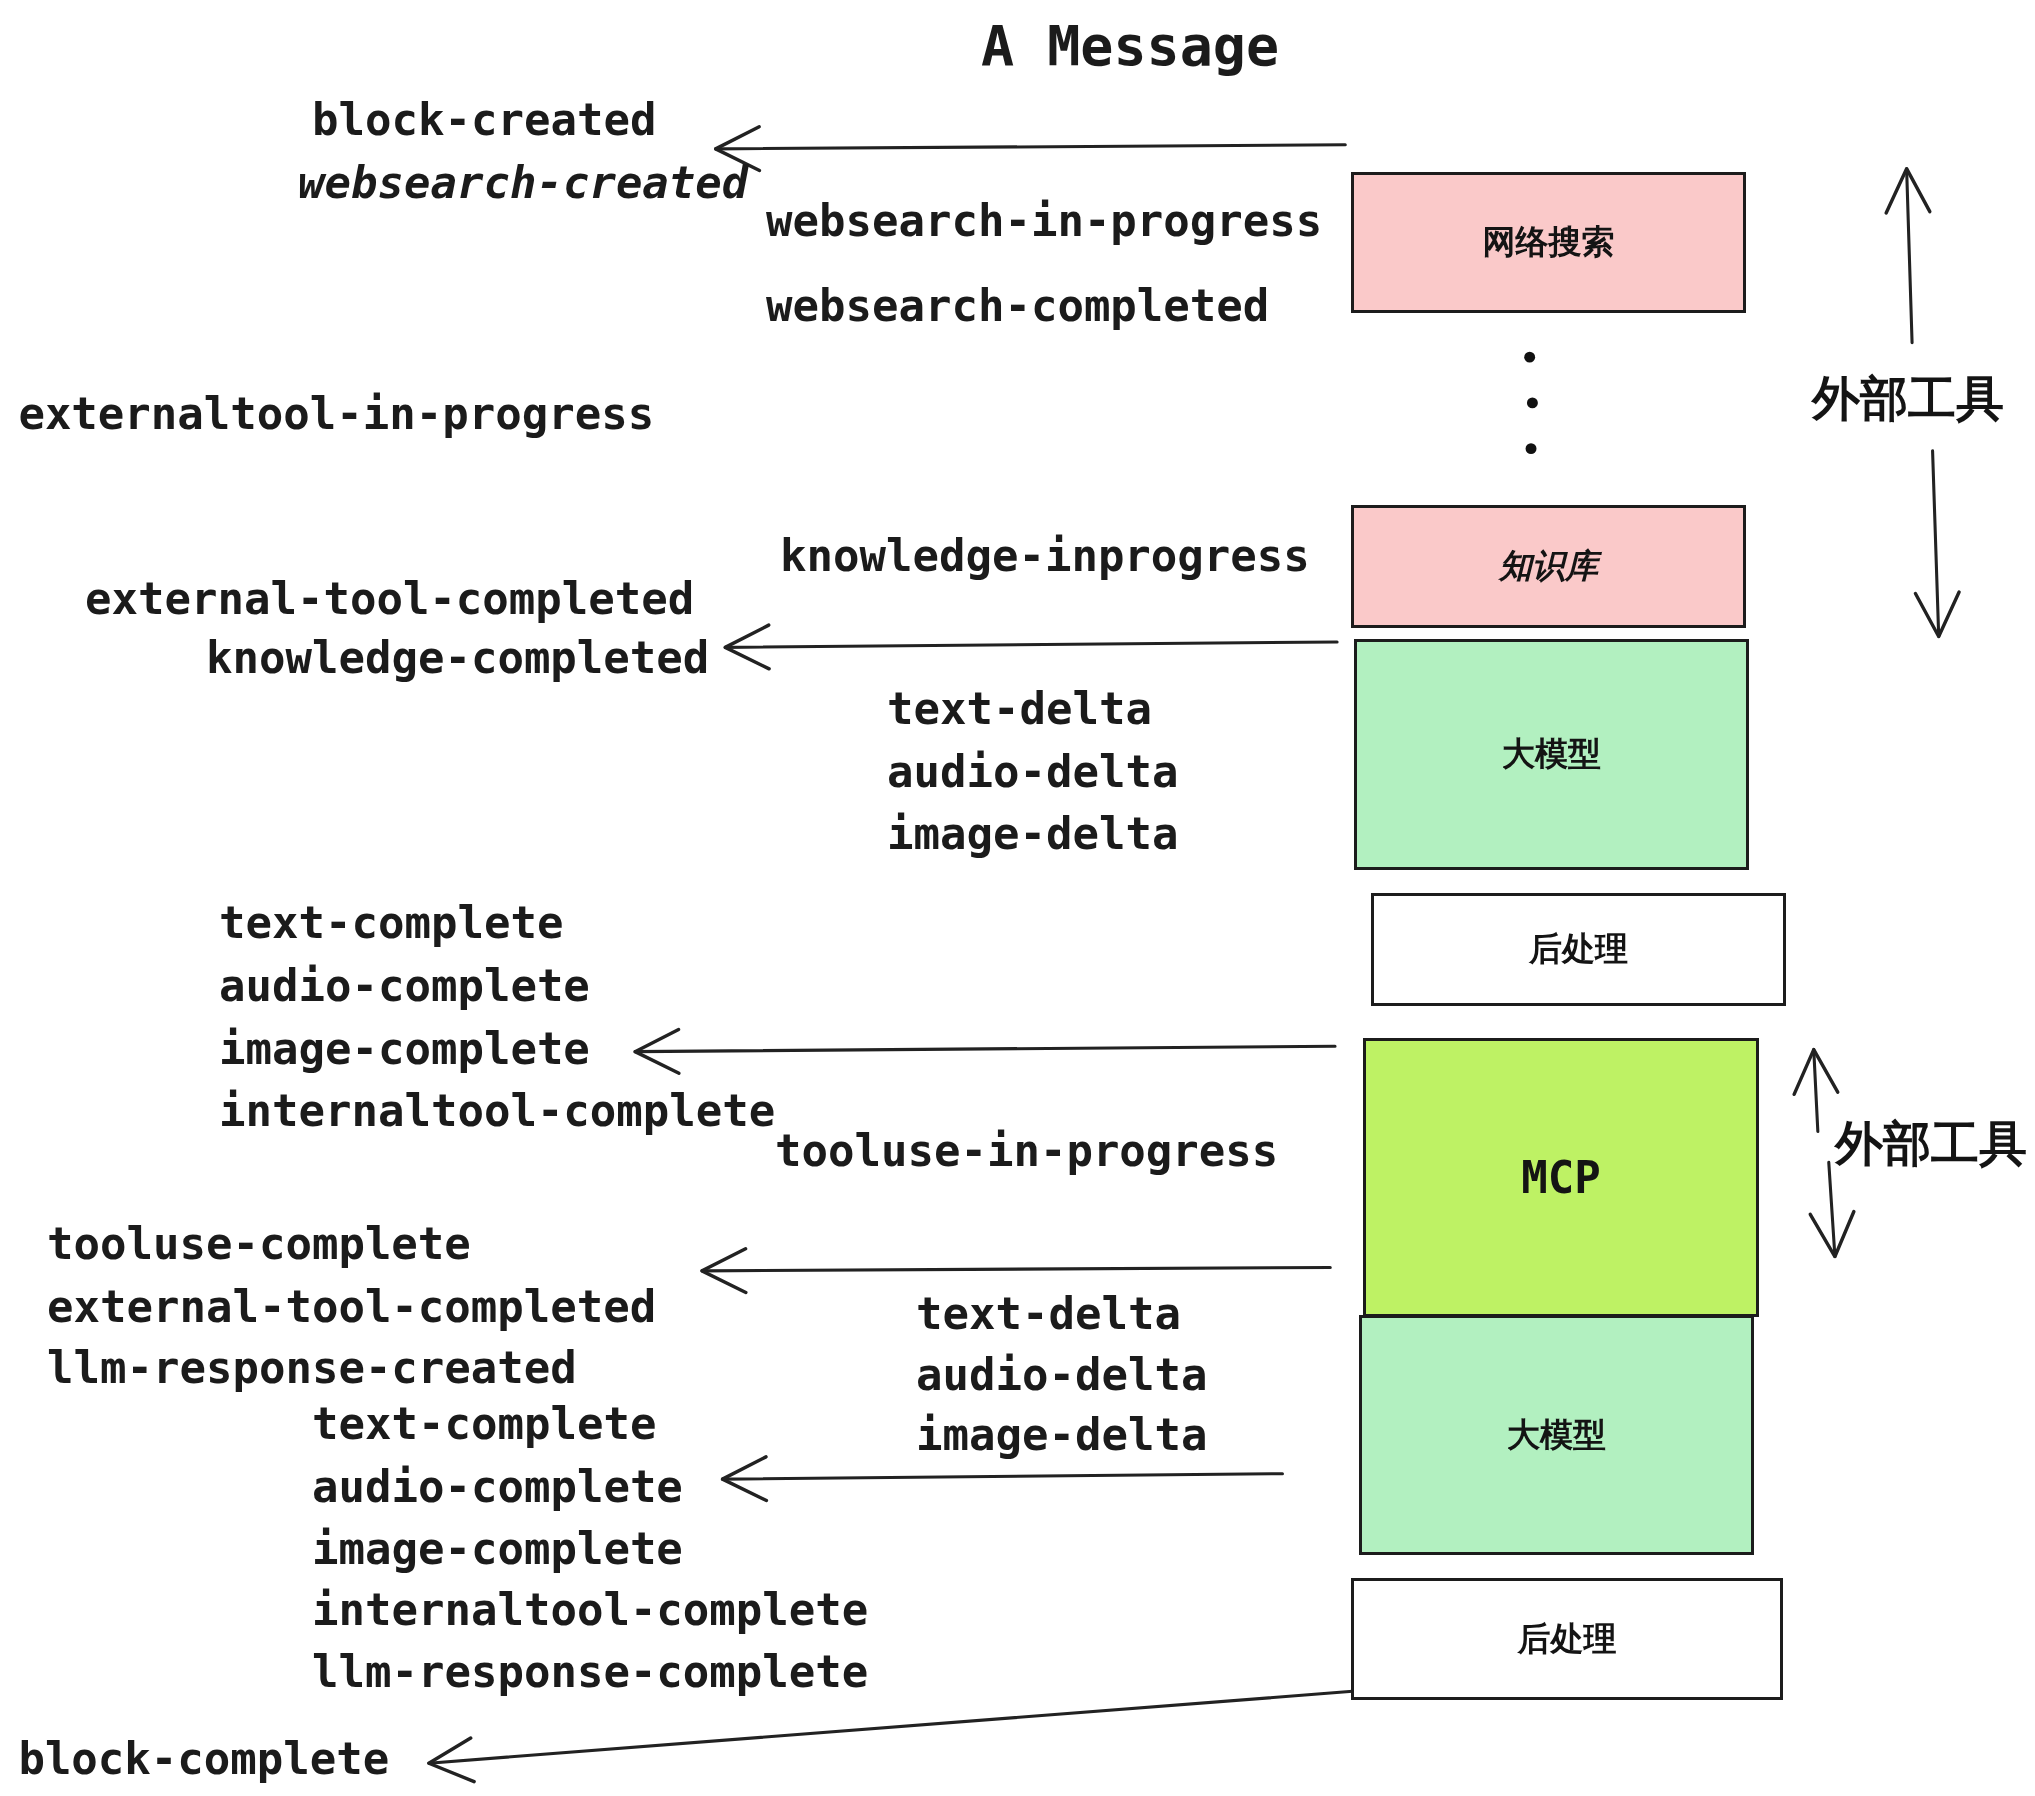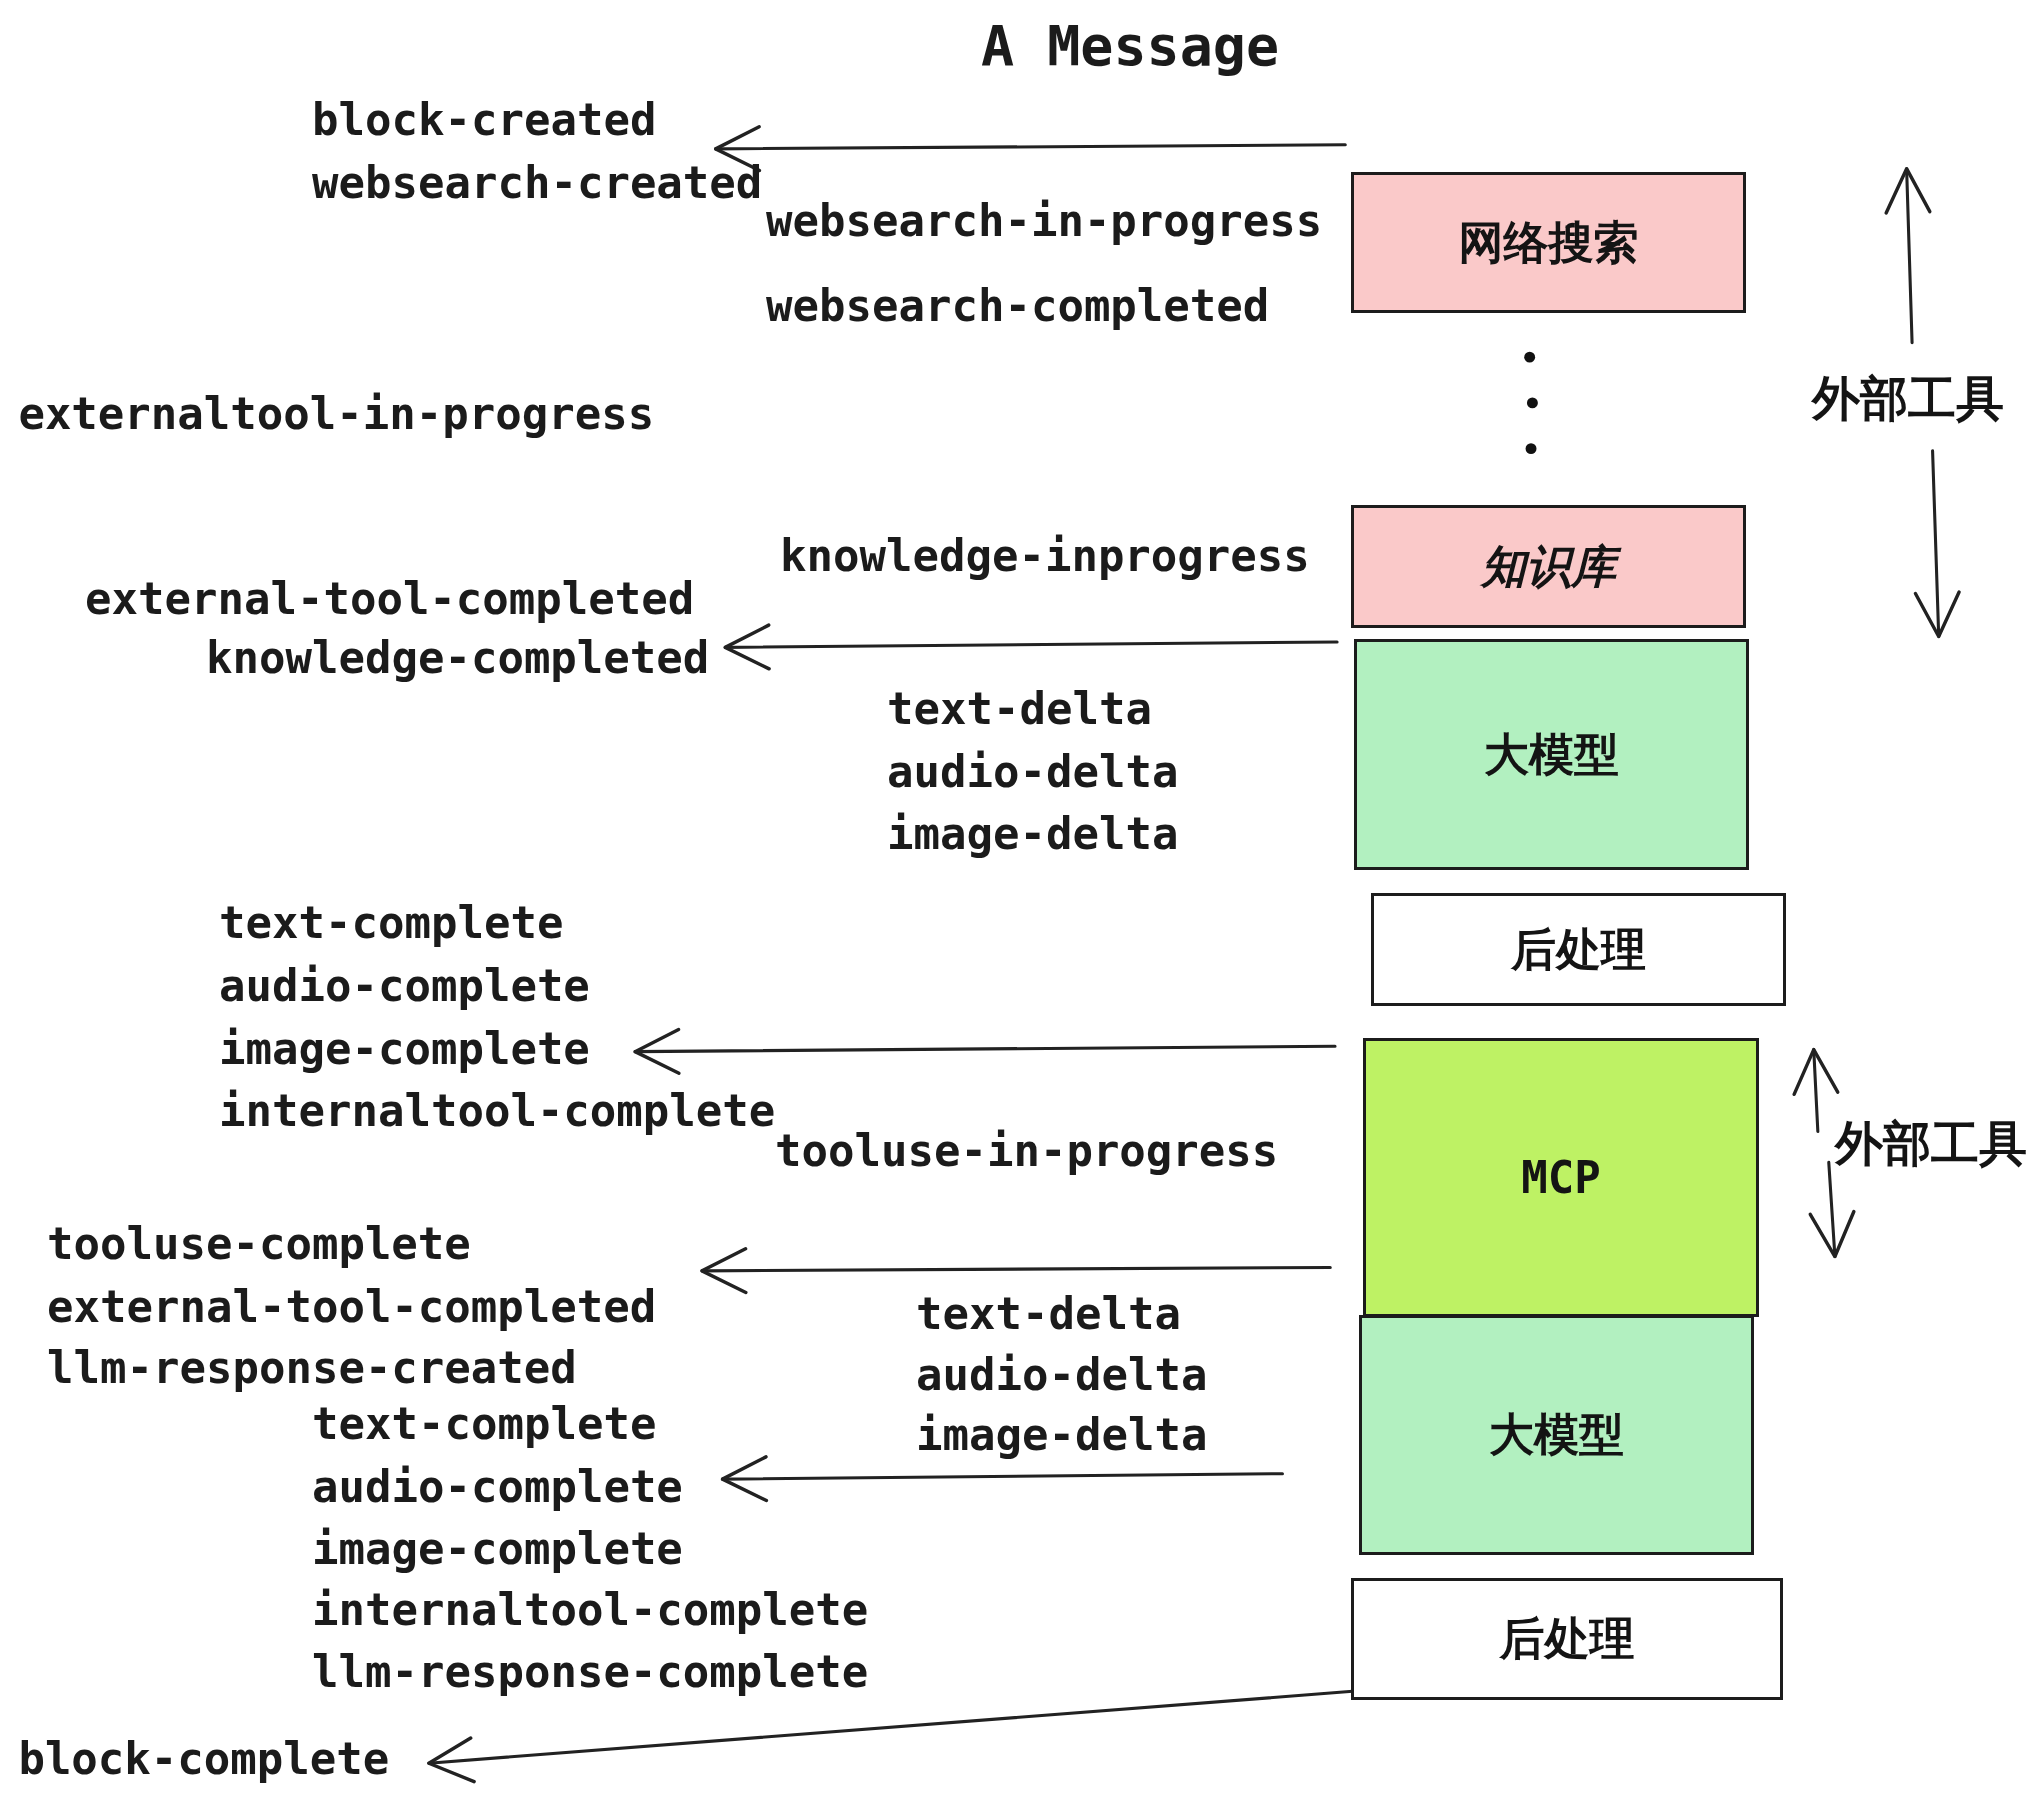--- a/index.html
+++ b/index.html
@@ -25,21 +25,21 @@
     color:#1b1b1b;
   }
   .box{
     position:absolute;
     box-sizing:border-box;
     border:3.4px solid #1c1c1c;
     display:flex;align-items:center;justify-content:center;
   }
   .box .lbl{
     font-family:"DejaVu Sans","Liberation Sans",sans-serif;
-    font-size:45px;font-weight:600;color:#141414;
+    font-size:33px;font-weight:600;color:#141414;
     white-space:nowrap;
   }
   .box .lbl.latin{
     font-family:"DejaVu Sans Mono","Liberation Mono",monospace;
     font-size:44px;font-weight:700;
   }
   .side{
     position:absolute;
     font-family:Liberation Mono, monospace;
     font-size:48px;font-weight:600;color:#141414;
@@ -100,21 +100,21 @@
       </div>
       <div class="box" style="left: 1359px; top: 1315px; width: 395px; height: 240px; background: rgb(178, 240, 192);">
         <span class="lbl">大模型</span>
       </div>
       <div class="box" style="left: 1351px; top: 1578px; width: 432px; height: 122px; background: rgb(255, 255, 255);">
         <span class="lbl">后处理</span>
       </div>
     </div>
   <div id="labels">
       <div class="evt" style="left: 312px; top: 97px;">block-created</div>
-      <div class="evt" style="left: 312px; top: 160px;">websearch-created</div>
+      <div class="evt" style="left: 298px; top: 160px; font-style: italic;">websearch-created</div>
       <div class="evt" style="left: 766px; top: 198px;">websearch-in-progress</div>
       <div class="evt" style="left: 766px; top: 283px;">websearch-completed</div>
       <div class="evt" style="left: 18.4px; top: 391px;">externaltool-in-progress</div>
       <div class="evt" style="left: 780px; top: 533px;">knowledge-inprogress</div>
       <div class="evt" style="left: 85px; top: 576px;">external-tool-completed</div>
       <div class="evt" style="left: 196px; top: 635px; margin-left: 10px;">knowledge-completed</div>
       <div class="evt" style="left: 887px; top: 686px;">text-delta</div>
       <div class="evt" style="left: 887px; top: 749px;">audio-delta</div>
       <div class="evt" style="left: 887px; top: 811px;">image-delta</div>
       <div class="evt" style="left: 219px; top: 900px;">text-complete</div>

